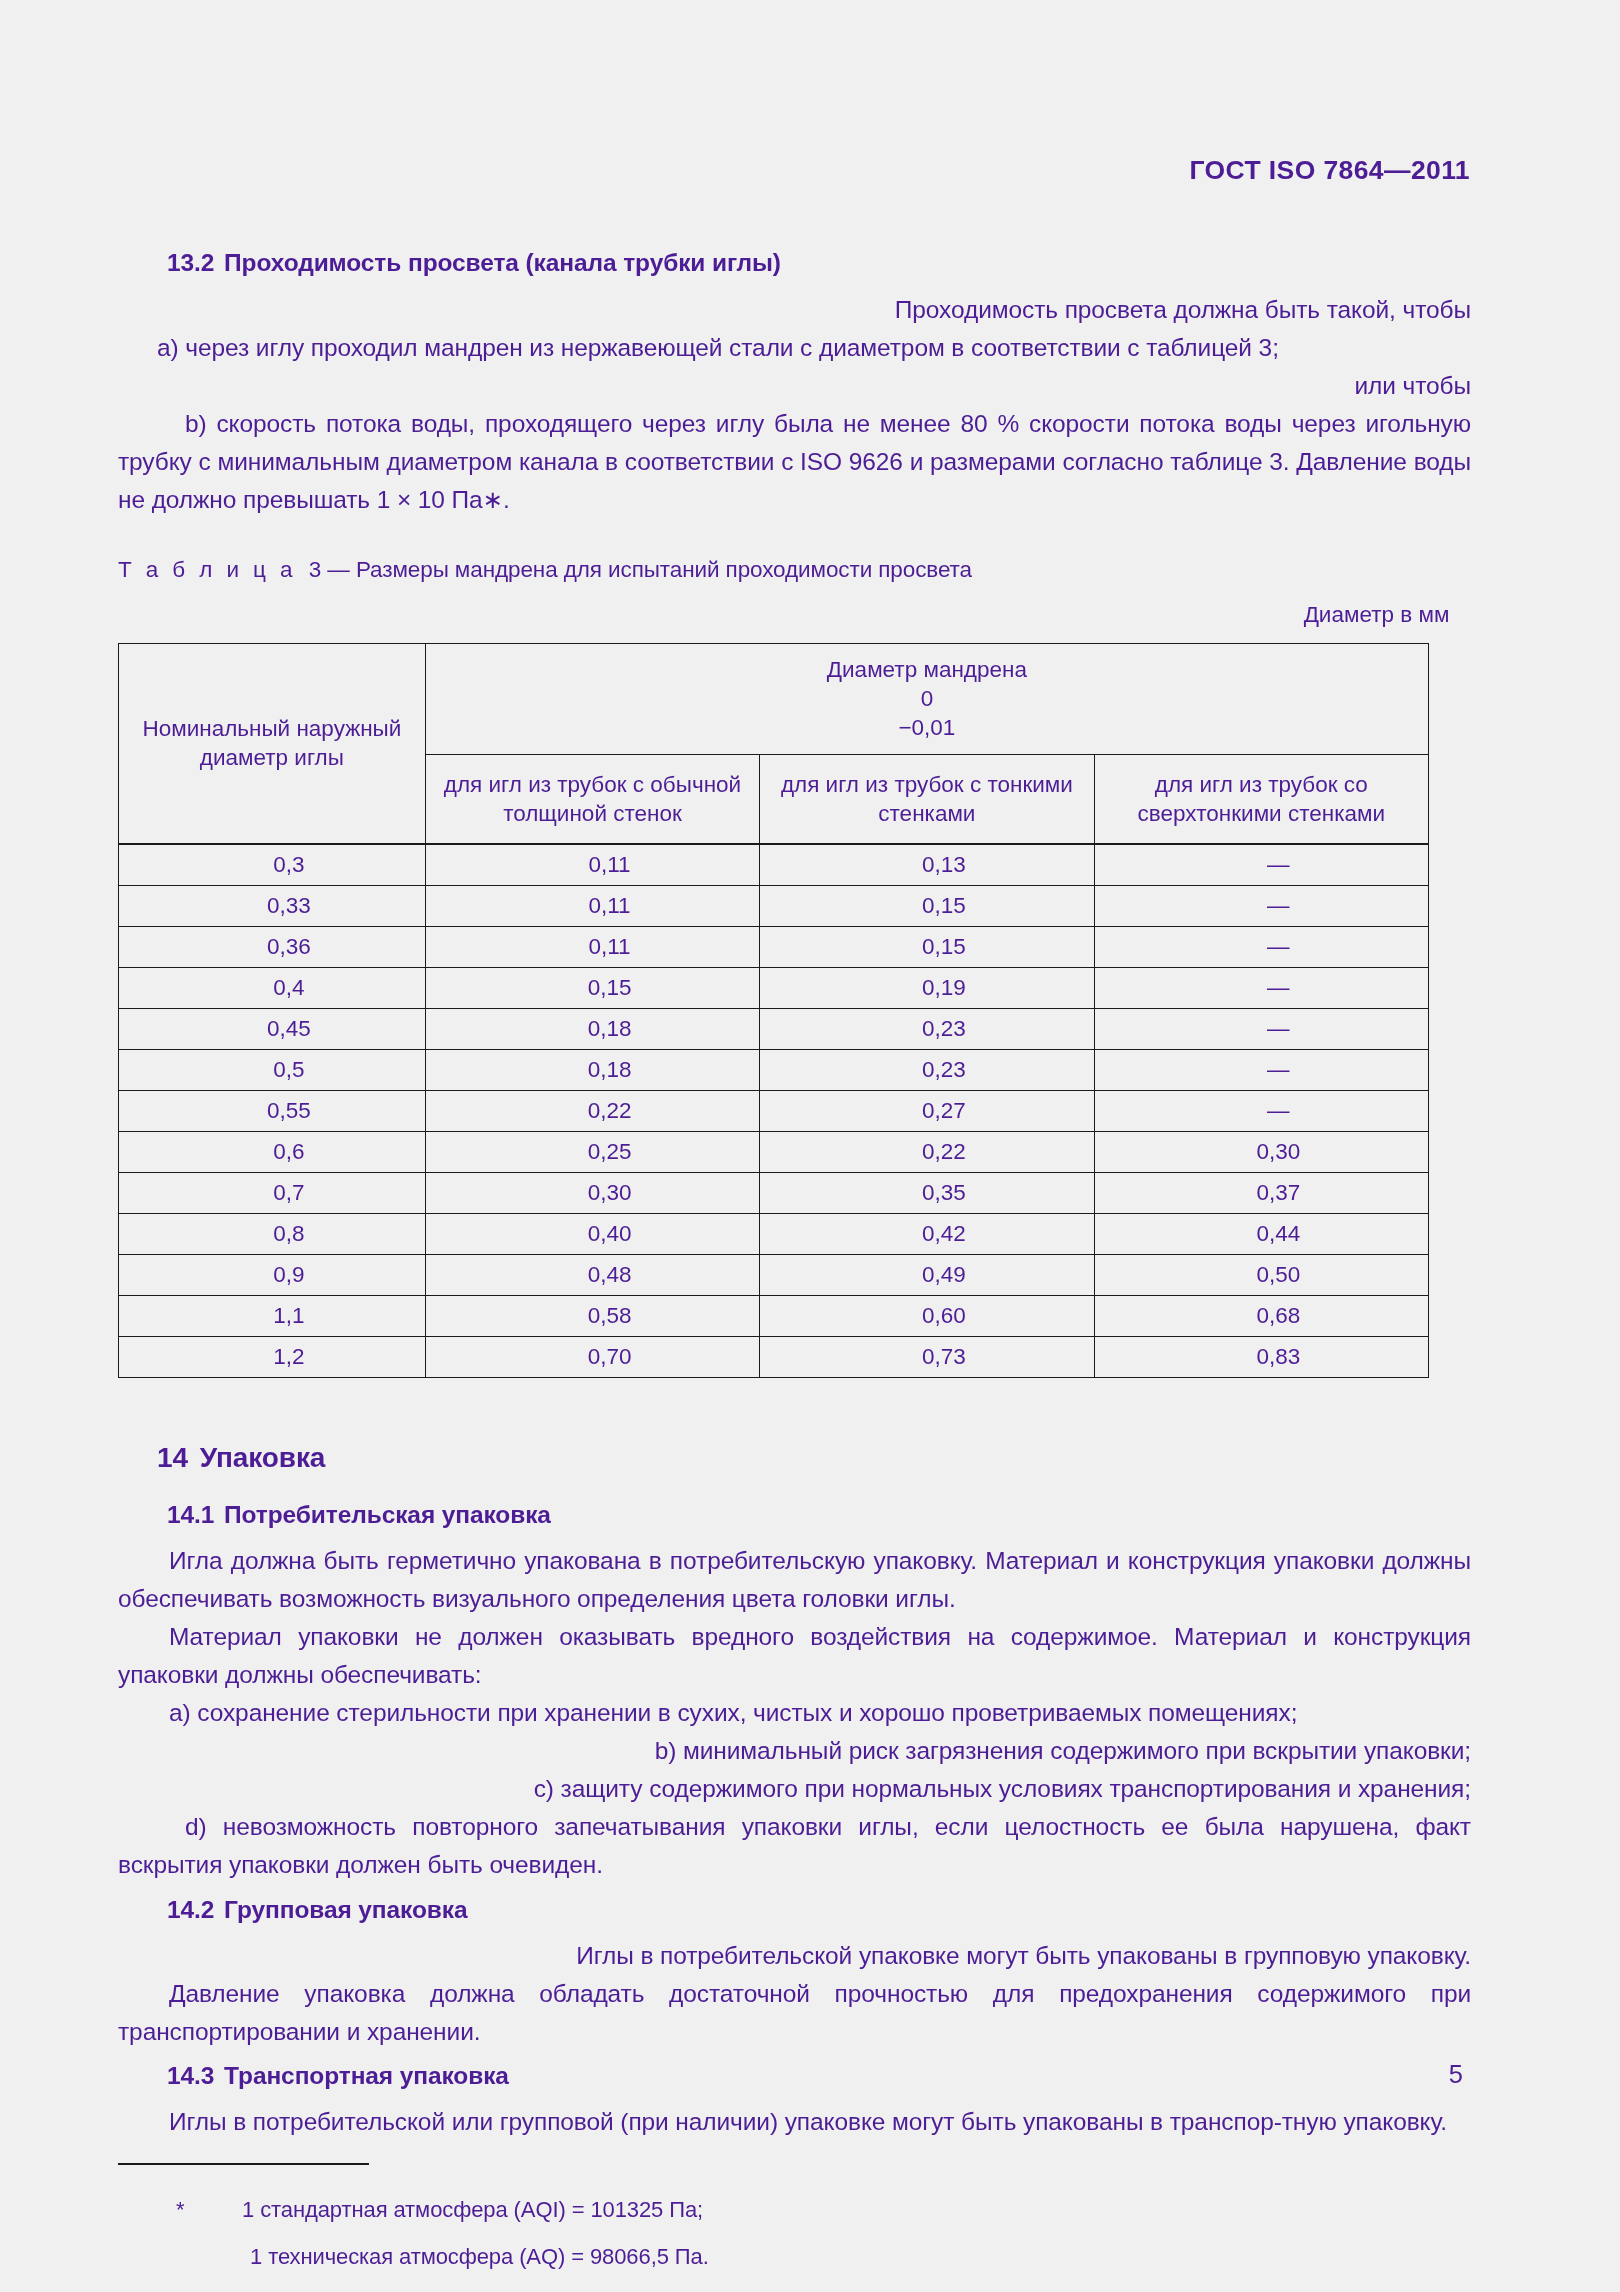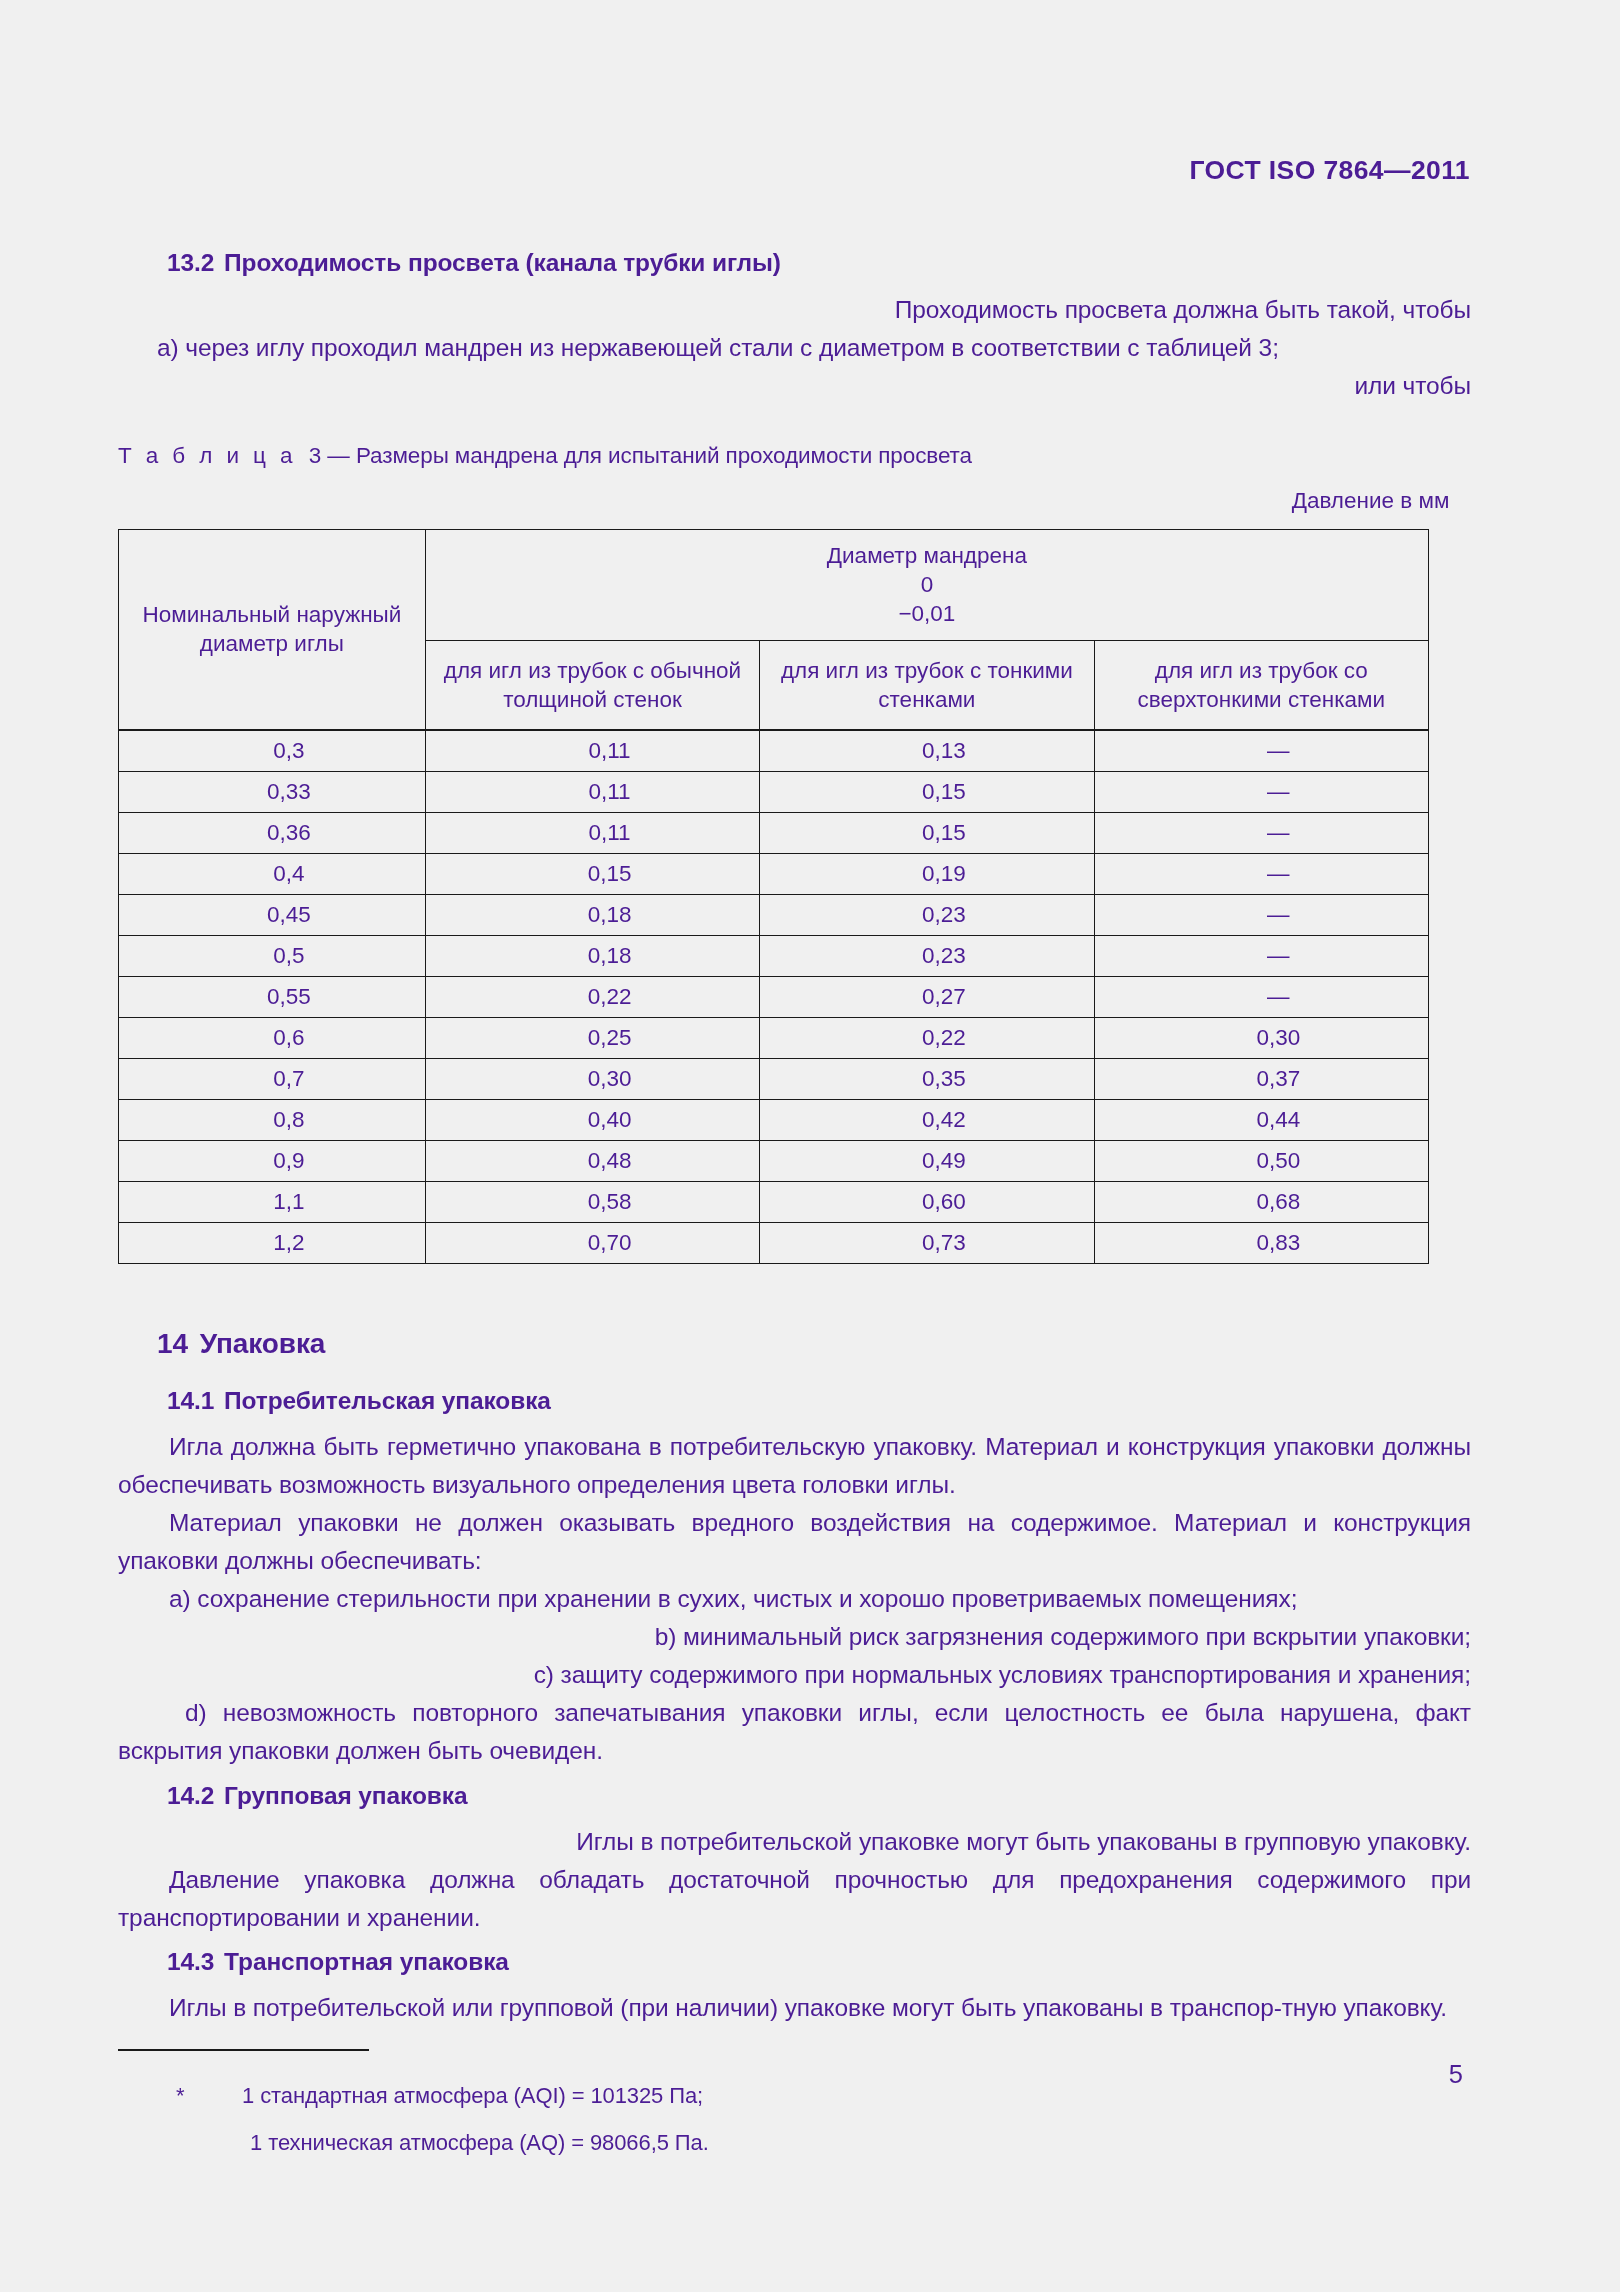--- a/index.html
+++ b/index.html
@@ -134,26 +134,27 @@
 
     <div style="height:233px"></div>
     <div class="h3">
       <span class="num">13.2</span><span>Проходимость просвета (канала трубки иглы)</span>
     </div>
 
     <div style="height:13.7px"></div>
     <p class="body indent nojust">Проходимость просвета должна быть такой, чтобы</p>
     <p class="body indent" style="text-indent:39px">a)  через иглу проходил мандрен из нержавеющей стали с диаметром в соответствии с таблицей 3;</p>
     <p class="body nojust">или чтобы</p>
+    <p class="body" style="text-indent:67px">b)  скорость потока воды, проходящего через иглу была не менее 80 % скорости потока воды через игольную трубку с минимальным диаметром канала в соответствии с ISO 9626 и размерами согласно таблице 3. Давление воды не должно превышать 1 × 10 Па∗.</p>
 
     <div style="height:38px"></div>
     <p class="tbl-caption"><span class="sp">Т а б л и ц а</span><span>&nbsp;&nbsp;</span><span>3</span><span>&nbsp;</span><span>—</span><span>&nbsp;</span><span>Размеры мандрена для испытаний проходимости просвета</span></p>
 
     <div style="height:19.6px"></div>
-    <p class="tbl-units">Давление в мм</p>
+    <p class="tbl-units">Диаметр в мм</p>
 
     <div style="height:14.7px"></div>
     <table class="t3">
       <thead>
         <tr>
           <th class="hleft" rowspan="2">
             <span>Номинальный наружный диаметр иглы</span>
           </th>
           <th class="hgroup" colspan="3">
             <span>Диаметр мандрена</span>

